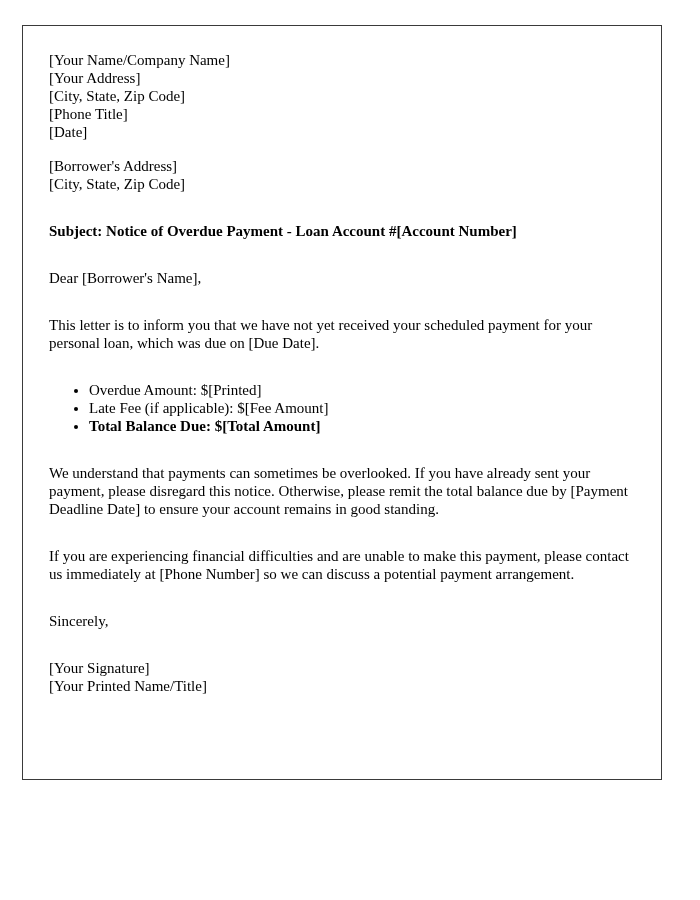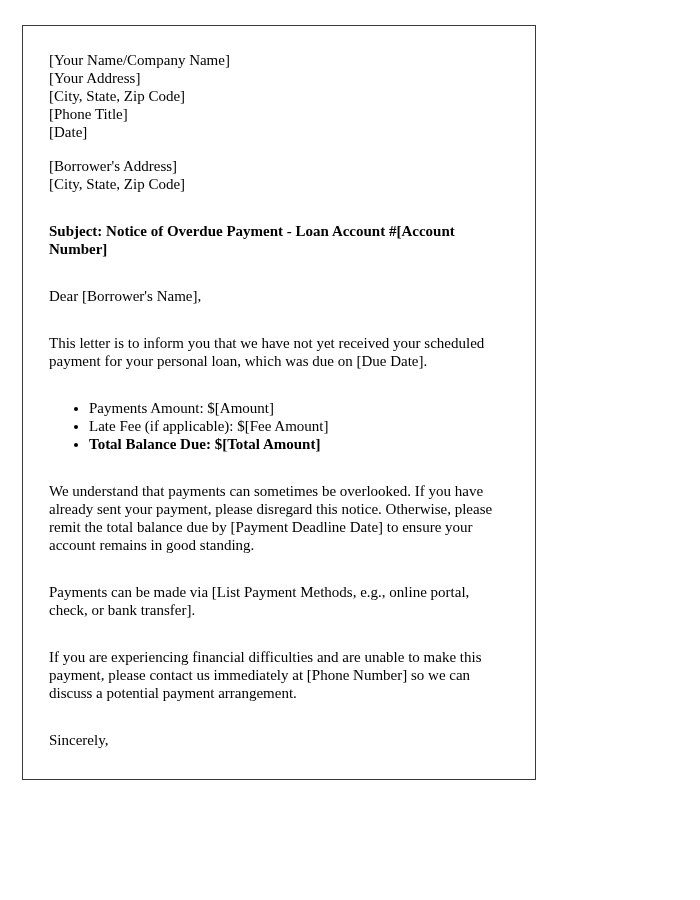--- a/index.html
+++ b/index.html
@@ -7,21 +7,21 @@
     padding: 0;
     width: 700px;
     height: 900px;
     background: #ffffff;
     font-family: "Liberation Serif", "DejaVu Serif", serif;
   }
   .letter-page {
     position: absolute;
     left: 22px;
     top: 25px;
-    width: 514px;
+    width: 640px;
     height: 755px;
     box-sizing: border-box;
     border: 1.5px solid #3a3a3a;
     background: #ffffff;
     padding: 9px 28px 0 26px;
     color: #000000;
     font-size: 15px;
     line-height: 18px;
     overflow: hidden;
   }
@@ -67,28 +67,27 @@
   </div>
 
   <p class="block subject">Subject: Notice of Overdue Payment - Loan Account #[Account Number]</p>
 
   <p class="block">Dear [Borrower's Name],</p>
 
   <p class="block">This letter is to inform you that we have not yet received your scheduled payment for your personal loan, which was due on [Due Date].</p>
 
 
   <ul class="amounts">
-    <li>Payments Amount: $[Amount]</li>
+    <li>Overdue Amount: $[Printed]</li>
     <li>Late Fee (if applicable): $[Fee Amount]</li>
     <li class="bold">Total Balance Due: $[Total Amount]</li>
   </ul>
 
   <p class="block">We understand that payments can sometimes be overlooked. If you have already sent your payment, please disregard this notice. Otherwise, please remit the total balance due by [Payment Deadline Date] to ensure your account remains in good standing.</p>
 
-  <p class="block">Payments can be made via [List Payment Methods, e.g., online portal, check, or bank transfer].</p>
 
   <p class="block">If you are experiencing financial difficulties and are unable to make this payment, please contact us immediately at [Phone Number] so we can discuss a potential payment arrangement.</p>
 
 
   <p class="block">Sincerely,</p>
 
   <div class="block">
     <div>[Your Signature]</div>
     <div>[Your Printed Name/Title]</div>
   </div>

